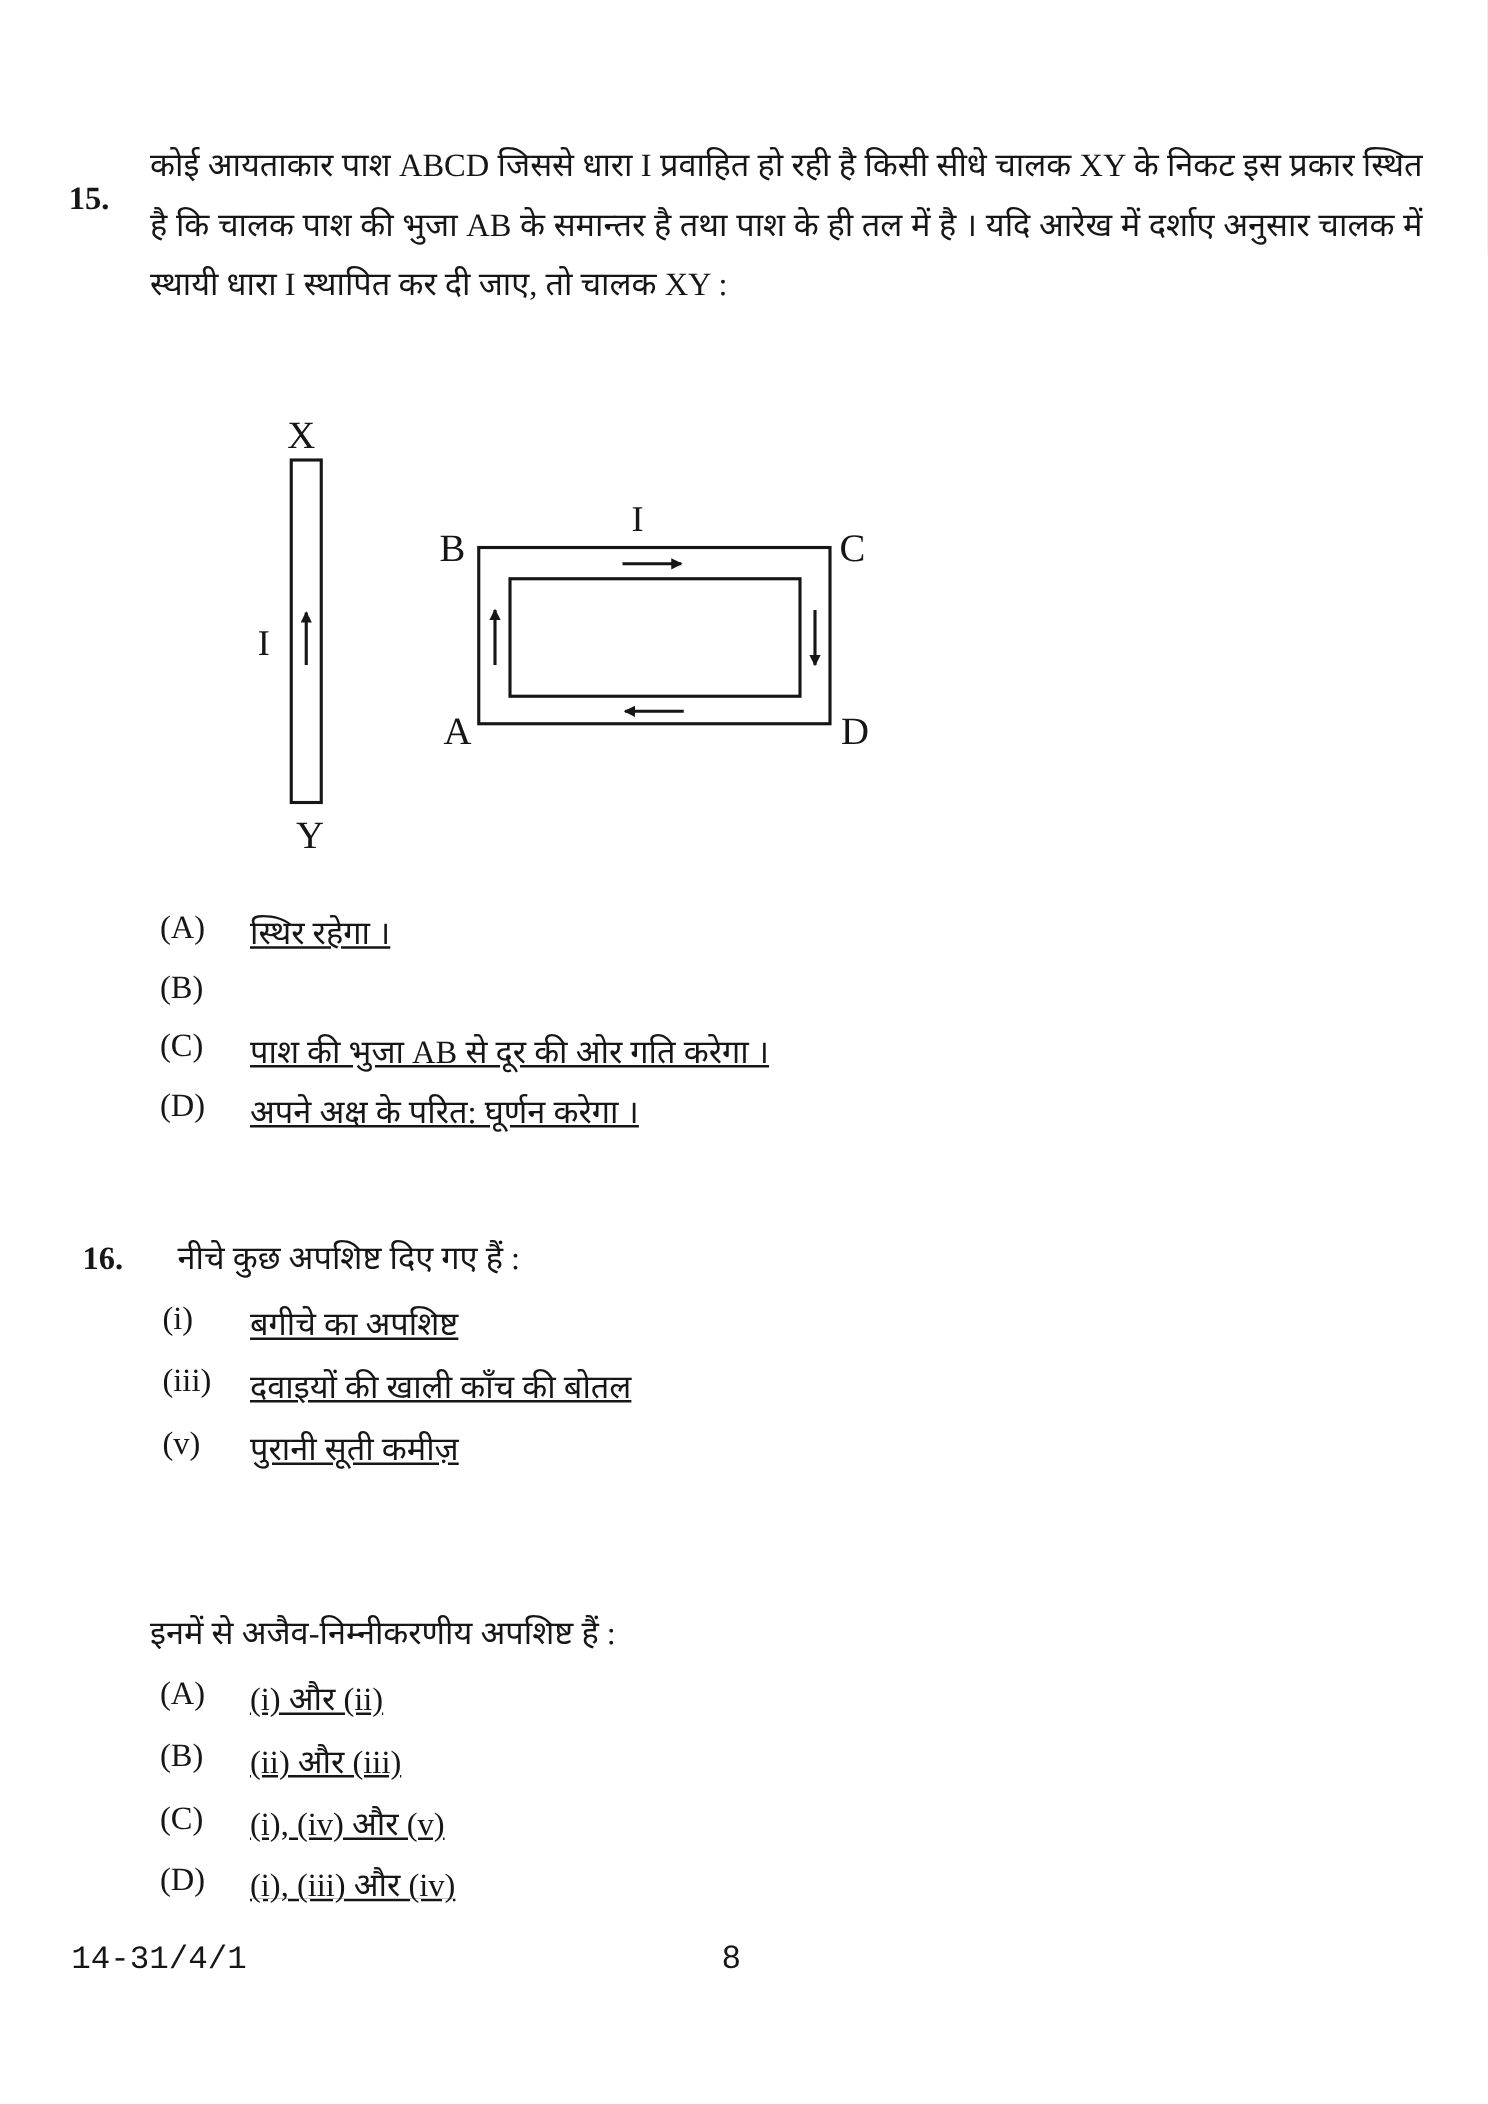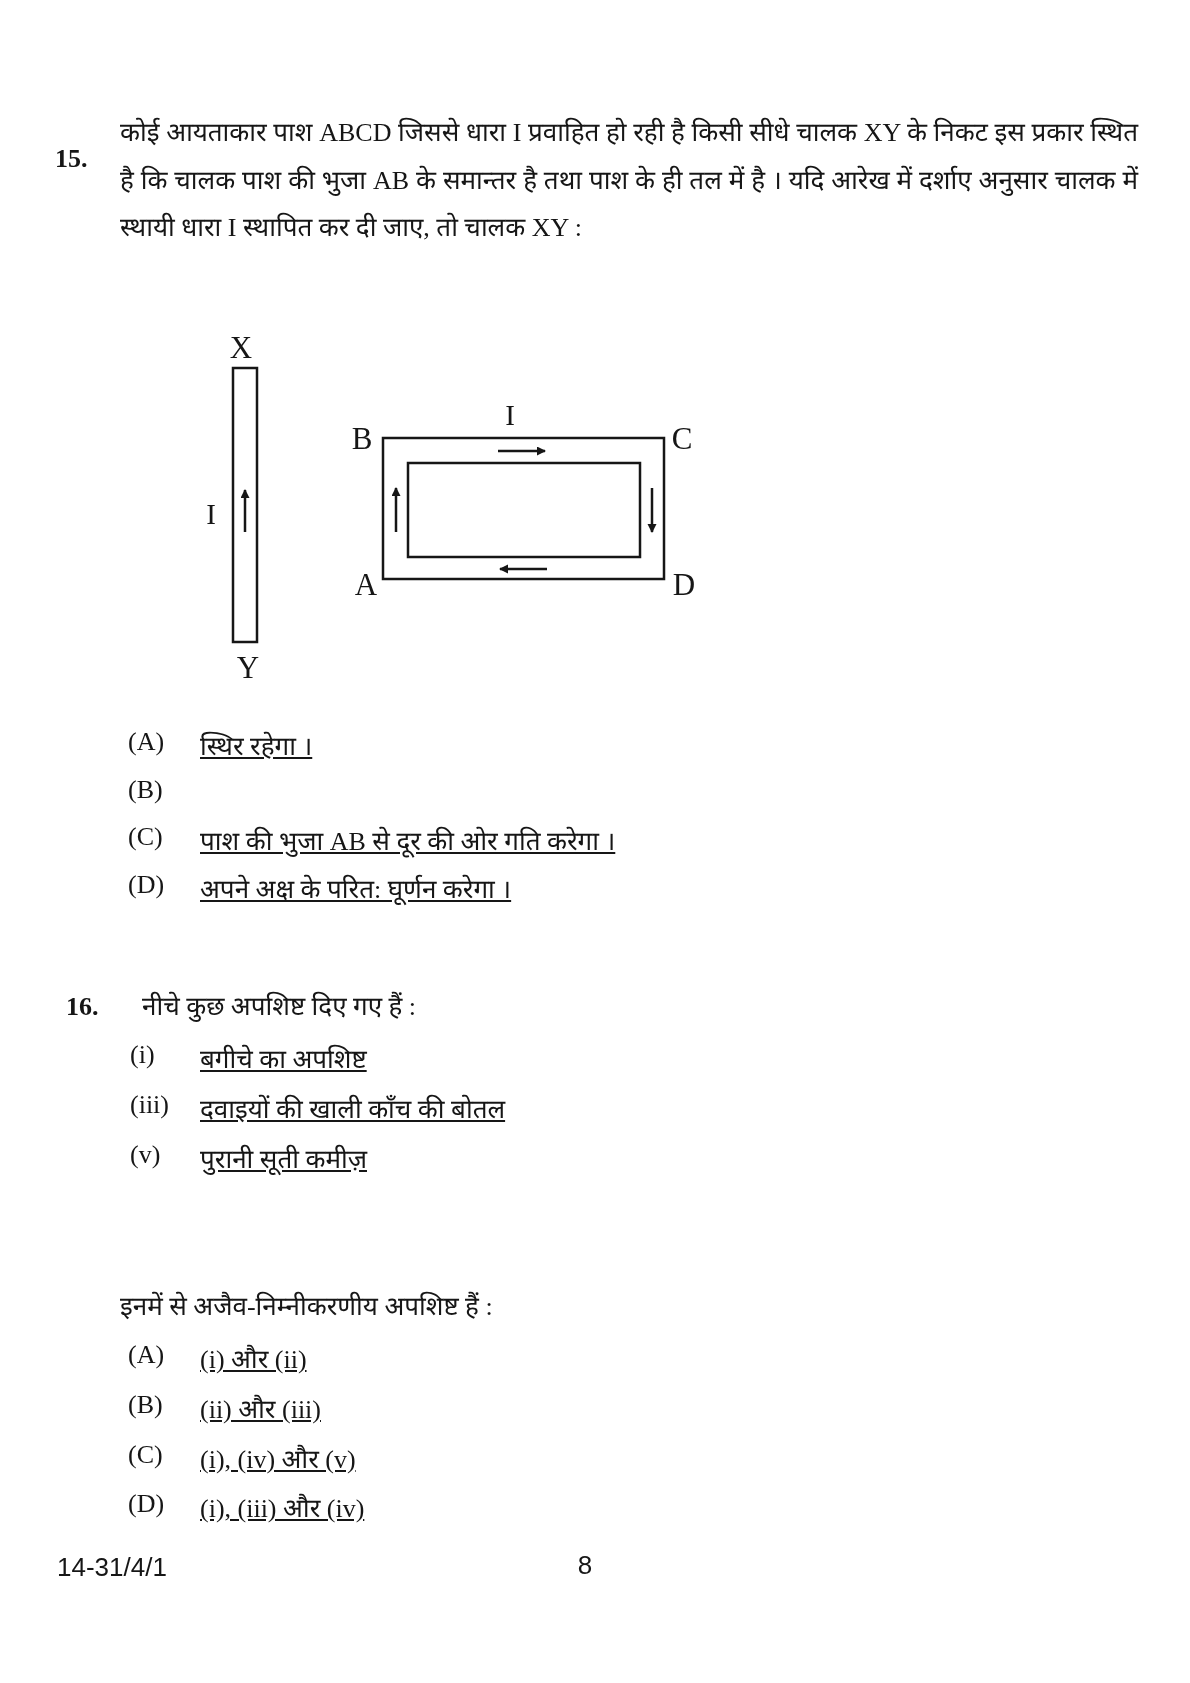--- a/index.html
+++ b/index.html
@@ -123,16 +123,16 @@
     <div class="opt-row h50">
       <span class="opt-key">(C)</span>
       <span class="opt-text">(i), (iv) और (v)</span>
     </div>
     <div class="opt-row h50">
       <span class="opt-key">(D)</span>
       <span class="opt-text">(i), (iii) और (iv)</span>
     </div>
   </div>
 
-  <div class="abs footer-code" style="left:57px;top:1552px;">14-31/4/1</div>
+  <div class="abs footer-code" style="left:57px;top:1552px;font-family:Liberation Mono, monospace;">14-31/4/1</div>
   <div class="abs footer-page" style="left:540px;top:1550px;width:90px;text-align:center;">8</div>
 
 </div>
 
 </body></html>

